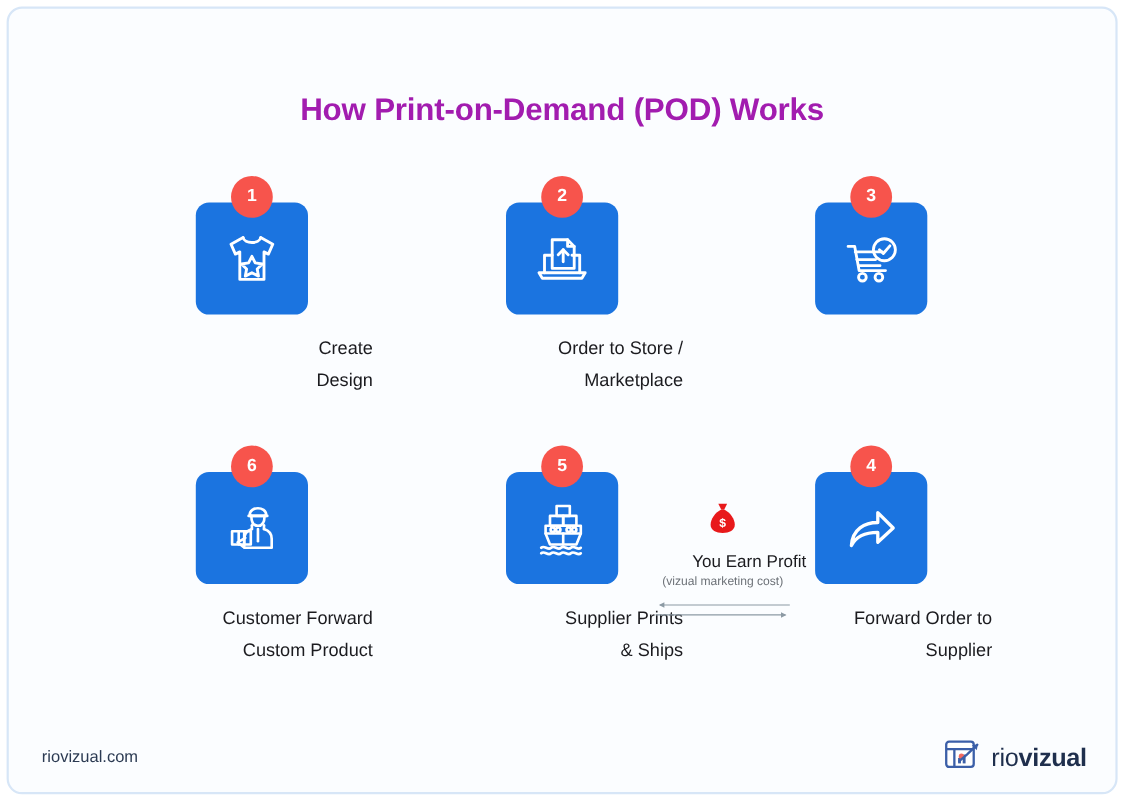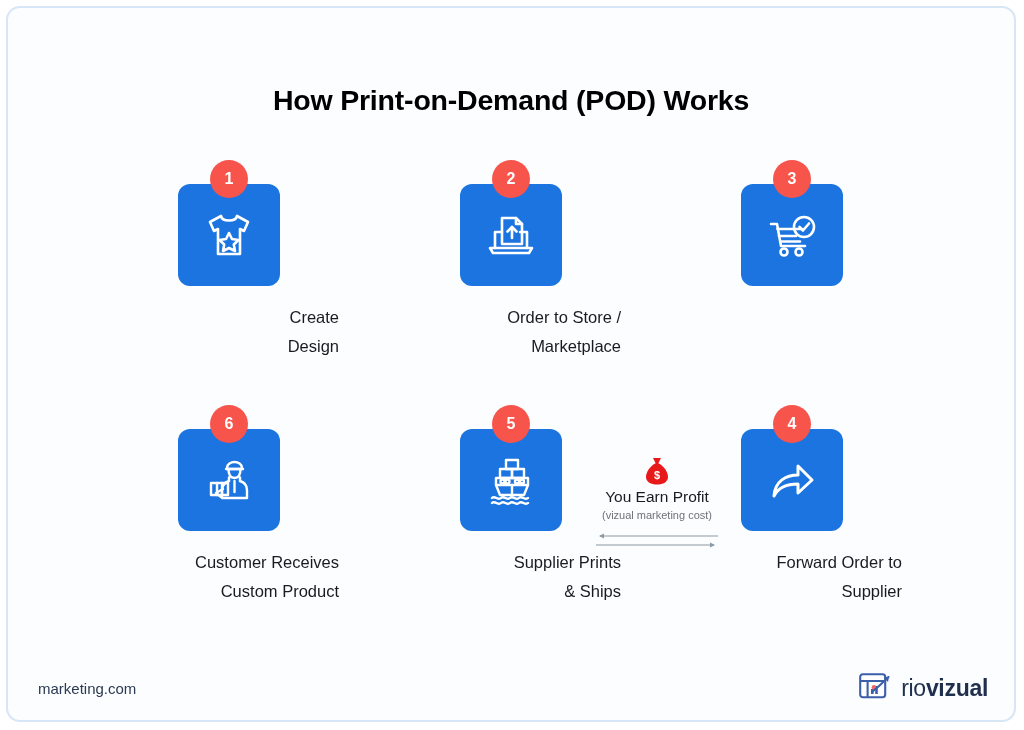--- a/index.html
+++ b/index.html
@@ -27,21 +27,21 @@
   }
 
   .title {
     position: absolute;
     left: 0;
     top: 76px;
     width: 1006px;
     text-align: center;
     font-size: 28.5px;
     font-weight: bold;
-    color: #000000;
+    color: #a21caf;
     letter-spacing: -0.2px;
   }
 
   
   .steps {
     position: absolute;
     left: 0;
     top: 0;
     width: 1006px;
     height: 716px;
@@ -97,24 +97,25 @@
   
   .profit {
     position: absolute;
     left: 573px;
     top: 448px;
     width: 152px;
     text-align: center;
   }
   .profit-bag { height: 30px; }
   .profit-title {
-    margin-top: 2px;
+    margin-top: 16px;
     font-size: 15.5px;
     color: #1b1b1f;
     font-weight: normal;
+    text-align: right;
   }
   .profit-sub {
     margin-top: 3px;
     font-size: 11px;
     color: #6d7278;
   }
   .profit-arrows {
     margin-top: 11px;
     height: 18px;
   }
@@ -216,21 +217,21 @@
             <path d="M43 29.5 L43 33"></path>
             <path d="M32 33 C27 34.5, 25 38, 25 43 L25 50 L50 50 L50 42 C50 37, 48 34.5, 43 33"></path>
             <path d="M37.5 33 L37.5 44"></path>
             <path d="M26 41 L19 45 L24 49"></path>
             <path d="M14 35 L31 35 L31 47 L14 47 Z"></path>
             <path d="M20 35 L20 47"></path>
             <path d="M25 35 L25 47"></path>
           </svg>
         </span>
       </div>
-      <div class="step-label">Customer Receives
+      <div class="step-label">Customer Forward
 Custom Product</div>
     </div>
 
     <div class="step step-r2 col-b">
       <div class="badge">5</div>
       <div class="tile">
         <span>
           <svg width="64" height="64" viewBox="0 0 64 64" fill="none" stroke="#ffffff" stroke-width="2.4" stroke-linecap="round" stroke-linejoin="round">
             <rect x="27" y="12" width="12" height="9"></rect>
             <rect x="21" y="21" width="12" height="9"></rect>
@@ -279,21 +280,21 @@
     <div class="profit-arrows">
       <svg width="126" height="18" viewBox="0 0 126 18" fill="none" stroke="#8c9aa4" stroke-width="1.1">
         <line x1="6" y1="4" x2="124" y2="4"></line>
         <path d="M10 1.5 L5 4 L10 6.5" fill="#8c9aa4" stroke="none"></path>
         <line x1="2" y1="13" x2="120" y2="13"></line>
         <path d="M116 10.5 L121 13 L116 15.5" fill="#8c9aa4" stroke="none"></path>
       </svg>
     </div>
   </div>
 
-  <div class="footer-url">marketing.com</div>
+  <div class="footer-url">riovizual.com</div>
 
   <div class="logo">
     <span>
       <svg width="34" height="32" viewBox="0 0 34 32" fill="none">
         <rect x="2.2" y="4.2" width="25" height="23" rx="2.6" fill="#ffffff" stroke="#3b5fa8" stroke-width="2.1"></rect>
         <path d="M2.2 11 L27.2 11" stroke="#3b5fa8" stroke-width="2.1"></path>
         <path d="M9.6 11 L9.6 27.2" stroke="#3b5fa8" stroke-width="2.1"></path>
         <rect x="13" y="19" width="2.6" height="5" fill="#3b5fa8"></rect>
         <rect x="17.2" y="16" width="2.6" height="8" fill="#3b5fa8"></rect>
         <circle cx="16" cy="17.5" r="2.4" fill="#f2685f"></circle>

